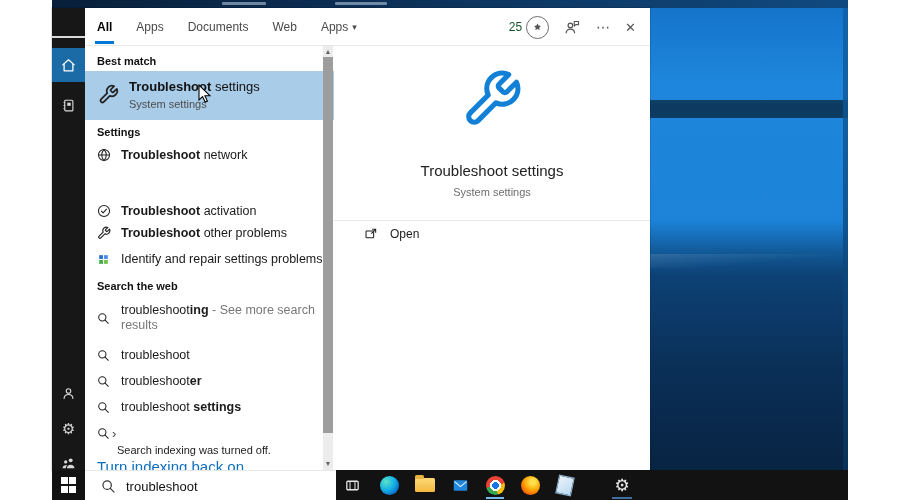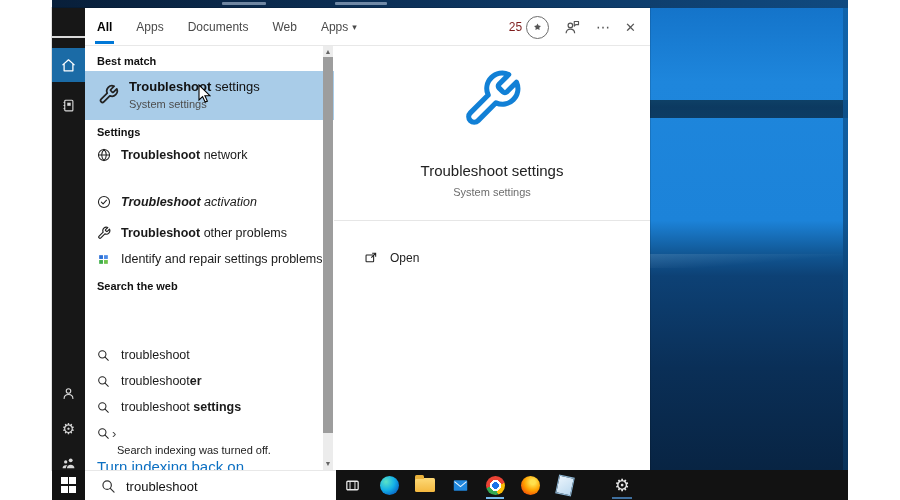--- a/index.html
+++ b/index.html
@@ -31,21 +31,21 @@
   .hamburger span{display:block;width:15px;height:2px;background:#d9d9d9;margin:2px 0;}
 
   
   #tabsrow{left:33px;top:0;width:565px;height:38px;border-bottom:1px solid #e8e8e8;background:#fff;
     display:flex;align-items:center;padding-left:12px;box-sizing:border-box;}
   .tab{font-size:12px;color:#4a4a4a;margin-right:24px;position:relative;height:37px;display:flex;align-items:center;cursor:default;}
   .tab.active{color:#000;font-weight:bold;}
   .tab.active::after{content:"";position:absolute;left:-2px;right:-2px;bottom:1px;height:3px;background:#0078d7;}
   .caret{font-size:9px;margin-left:4px;color:#4a4a4a;}
   #hdr-right{position:absolute;right:14px;top:0;height:38px;display:flex;align-items:center;gap:15px;color:#555;}
-  #rewards{display:flex;align-items:center;gap:4px;font-size:12px;color:#7f1d1d;justify-content:space-between;}
+  #rewards{display:flex;align-items:center;gap:4px;font-size:12px;color:#14532d;justify-content:space-between;}
   .medal{width:21px;height:21px;border:1.5px solid #6d6d6d;border-radius:50%;display:flex;align-items:center;justify-content:center;}
   .hdr-glyph{font-size:14px;color:#555;}
 
   
   #list{left:33px;top:38px;width:281px;height:424px;background:#fff;}
   .sec-hdr{font-size:11px;font-weight:bold;color:#111;left:12px;}
   #bestmatch{left:0;width:271px;height:49px;background:#a9cce8;}
   .bm-title{font-size:13px;color:#111;}
   .bm-sub{font-size:11px;color:#4d4d4d;}
   .srow{left:0;width:271px;height:26px;display:flex;align-items:center;}
@@ -62,21 +62,21 @@
   #scrollbar{left:271px;top:38px;width:10px;height:424px;background:#ececec;}
   #scroll-thumb{left:0;top:11px;width:10px;height:376px;background:#9d9d9d;}
   .scroll-arrow{left:0;width:10px;text-align:center;font-size:7px;color:#666;line-height:10px;}
 
   
   #preview{left:282px;top:38px;width:316px;height:424px;background:#fff;}
   #pv-icon{left:0;top:22px;width:316px;display:flex;justify-content:center;color:#1180d6;}
   #pv-title{left:0;top:116px;width:316px;text-align:center;font-size:15px;color:#222;}
   #pv-sub{left:0;top:140px;width:316px;text-align:center;font-size:11px;color:#6d6d6d;}
   #pv-div{left:0;top:174px;width:316px;height:1px;background:#e6e6e6;}
-  #openrow{left:0;top:198px;width:316px;height:28px;display:flex;align-items:center;}
+  #openrow{left:0;top:174px;width:316px;height:28px;display:flex;align-items:center;}
   #openrow .oic{margin-left:30px;color:#222;display:flex;}
   #openrow .olbl{font-size:12px;color:#222;margin-left:12px;}
 
   
   #taskbar{left:52px;top:470px;width:796px;height:30px;background:#121212;}
   #startbtn{left:0;top:0;width:33px;height:30px;display:flex;align-items:center;justify-content:center;}
   .winlogo{display:grid;grid-template-columns:7px 7px;grid-template-rows:7px 7px;gap:1.5px;}
   .winlogo span{background:#fff;}
   #tb-search{left:33px;top:0;width:251px;height:30px;background:#fff;border-top:1px solid #e8e8e8;
     display:flex;align-items:center;}
@@ -268,21 +268,21 @@
 
       <div class="abs srow" style="top:96px;align-items:center;">
         <span class="ric">
             <svg width="14" height="14">
               <use href="#sym-globe"></use>
             </svg>
           </span>
         <span class="rtxt"><b>Troubleshoot</b><span> network</span></span>
         <span class="chev">›</span>
       </div>
-      <div class="abs srow" style="top:143px;font-style:italic;">
+      <div class="abs srow" style="top:152px;">
         <span class="ric">
             <svg width="14" height="14">
               <use href="#sym-check"></use>
             </svg>
           </span>
         <span class="rtxt"><b>Troubleshoot</b><span> activation</span></span>
         <span class="chev">›</span>
       </div>
       <div class="abs srow" style="top:174px;">
         <span class="ric">
@@ -298,20 +298,29 @@
             <svg width="13" height="13">
               <use href="#sym-network-repair"></use>
             </svg>
           </span>
         <span class="rtxt"><b></b><span>Identify and repair settings problems</span></span>
         <span class="chev">›</span>
       </div>
 
       <div class="abs sec-hdr" style="top:234px;">Search the web</div>
 
+      <div class="abs srow webrow-wrap" style="top:252px;height:40px;">
+        <span class="ric">
+            <svg width="13" height="13">
+              <use href="#sym-mag"></use>
+            </svg>
+          </span>
+        <span class="rtxt"><span>troubleshoot</span><b>ing</b><span class="suffix"> - See more search results</span></span>
+        <span class="chev">›</span>
+      </div>
       <div class="abs srow" style="top:296px;">
         <span class="ric">
             <svg width="13" height="13">
               <use href="#sym-mag"></use>
             </svg>
           </span>
         <span class="rtxt"><span>troubleshoot</span><b></b></span>
         <span class="chev">›</span>
       </div>
       <div class="abs srow" style="top:322px;">

